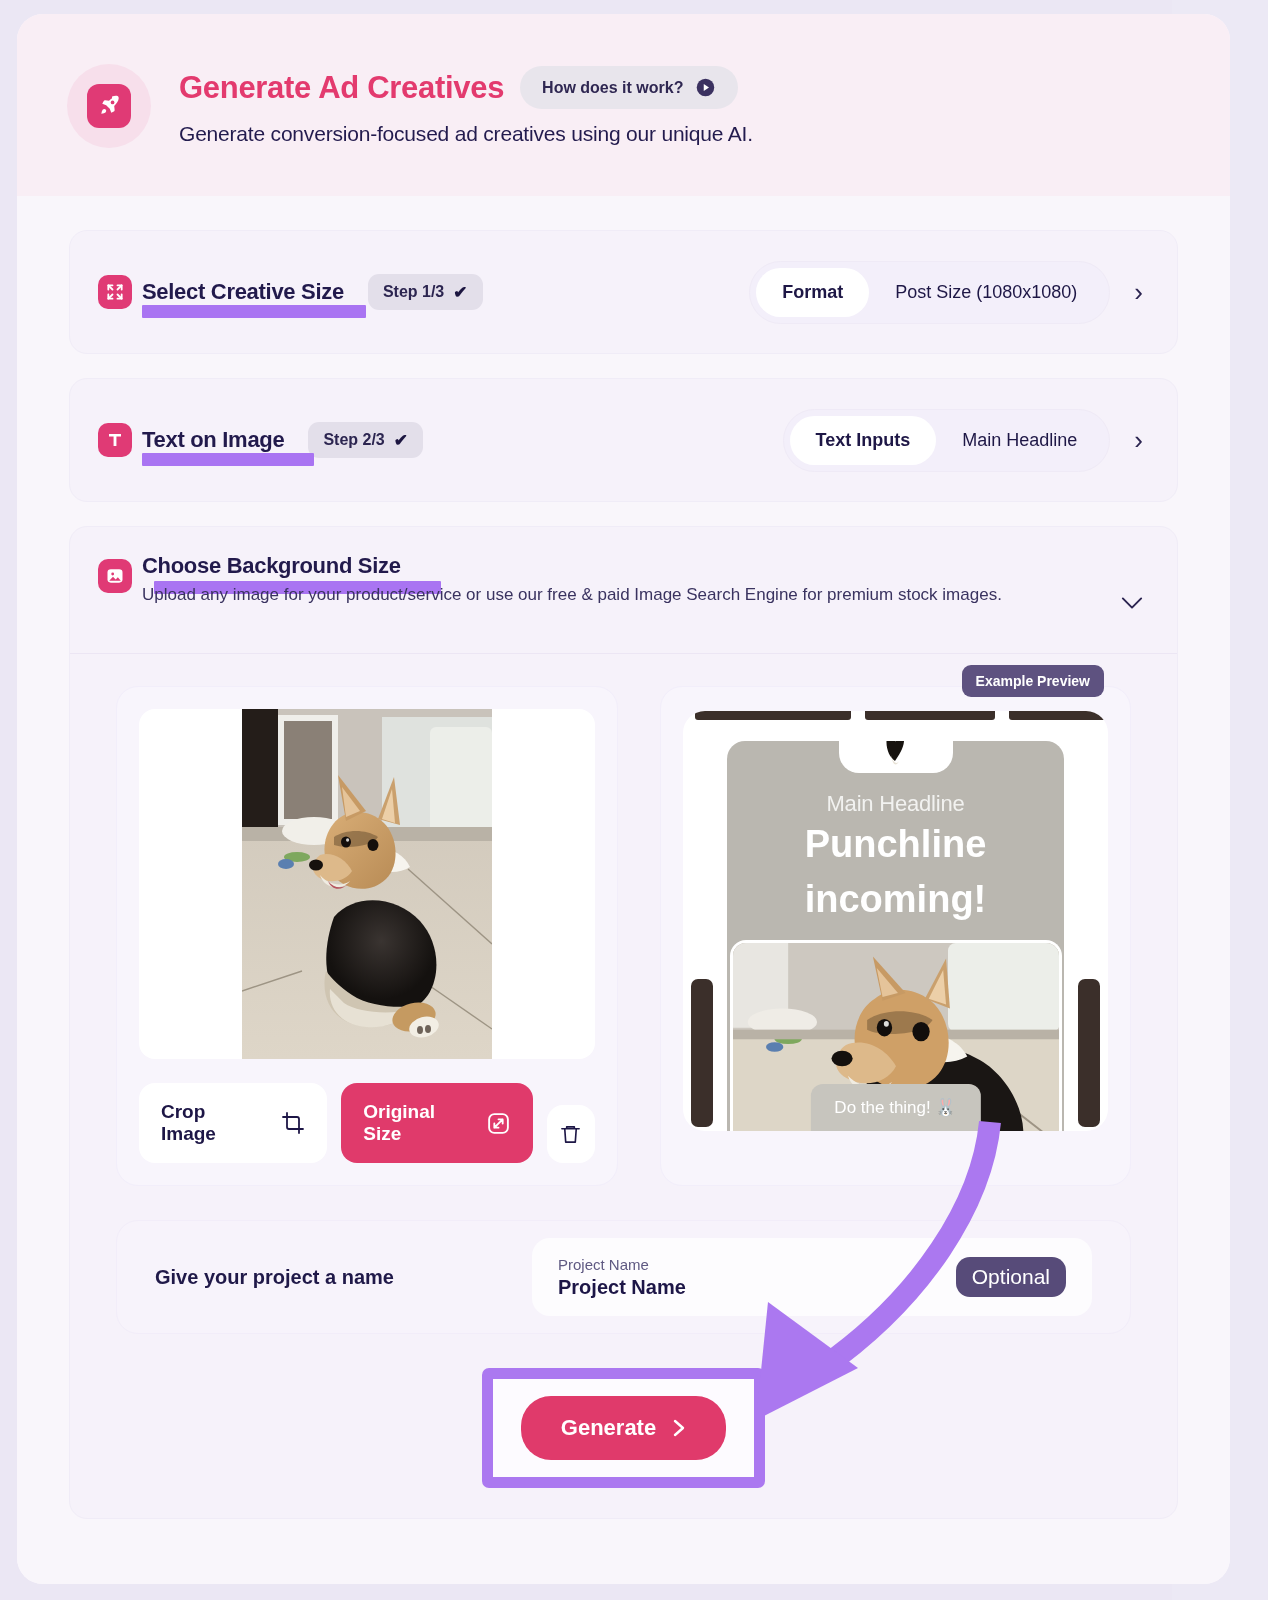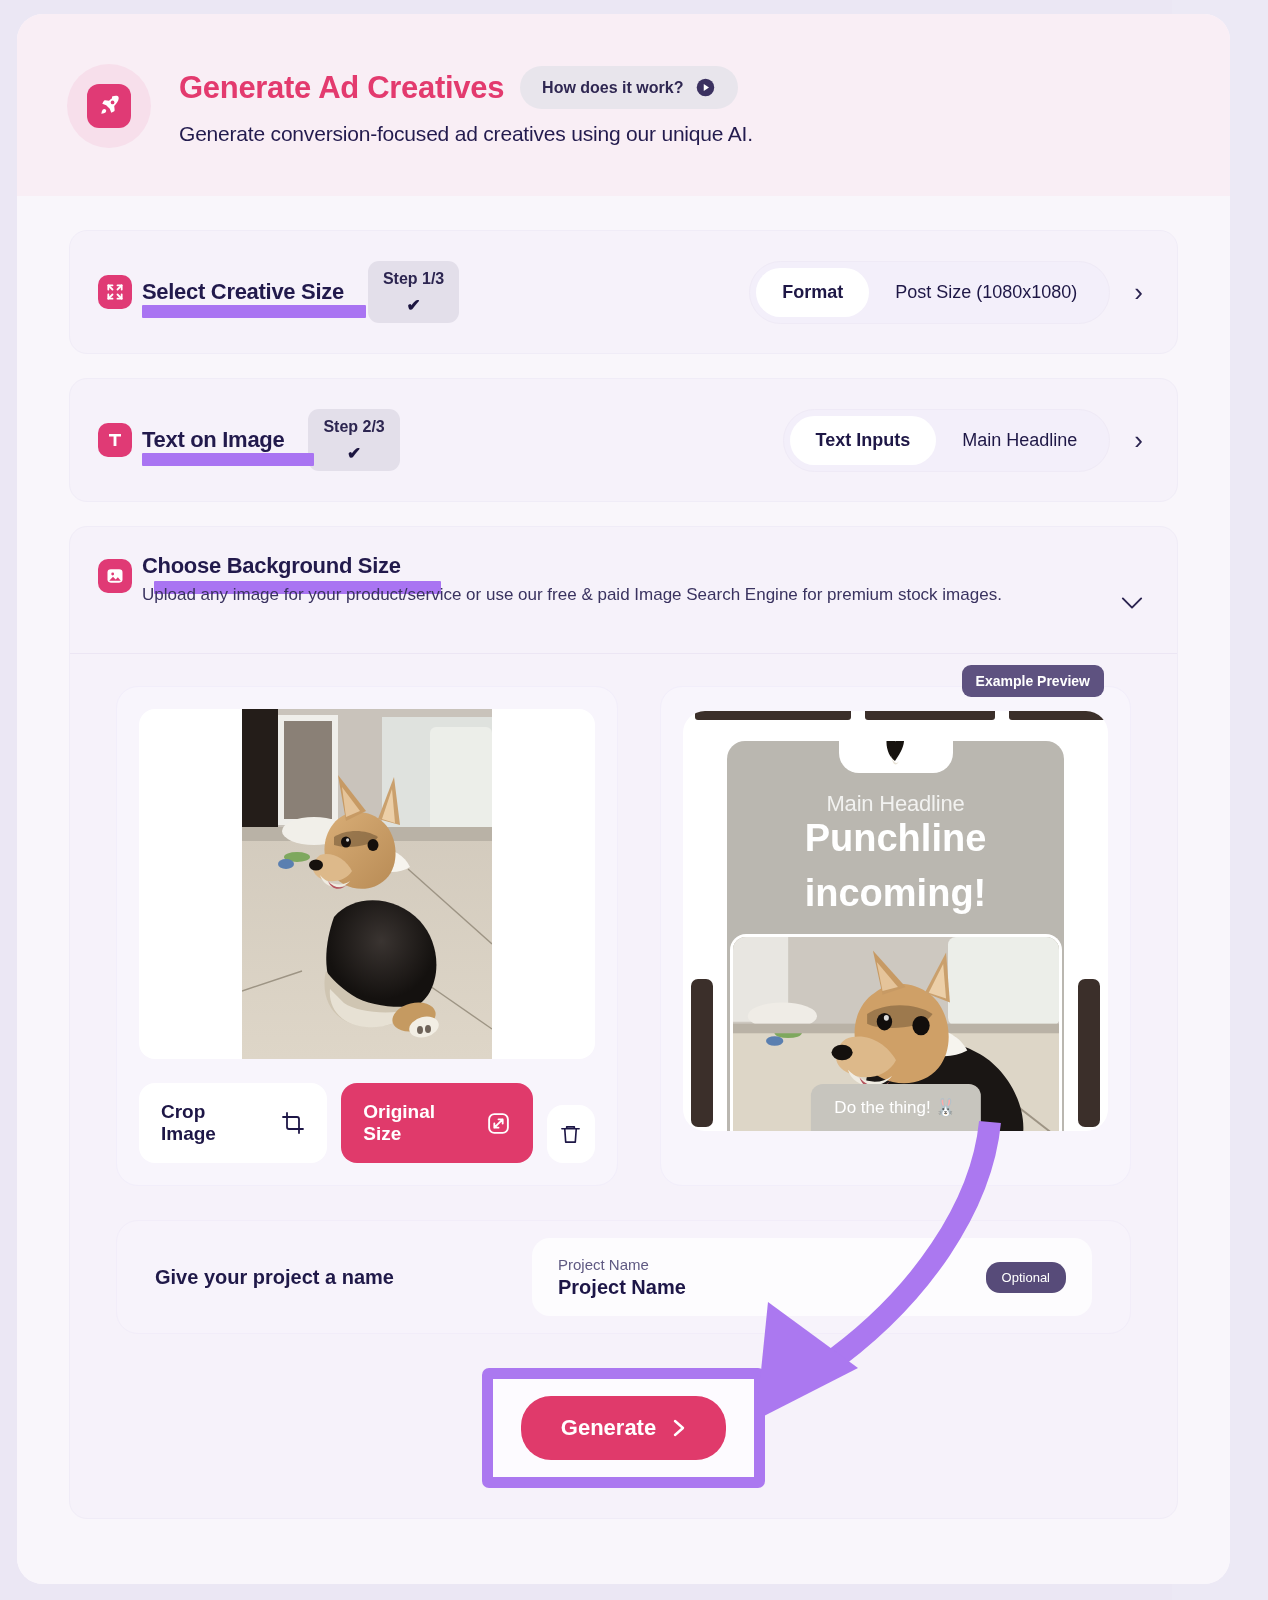--- a/index.html
+++ b/index.html
@@ -145,21 +145,20 @@
     margin-left: 24px;
     background: #e3dfea;
     border-radius: 11px;
     padding: 9px 15px;
     display: flex; align-items: center; gap: 9px;
     font-size: 16px;
     font-weight: bold;
     color: #2c2550;
     cursor: pointer;
     align-self: center;
-    flex-direction: column;
   }
   .check { color: #1c1540; font-size: 17px; line-height: 1; }
 
   .sec-right {
     margin-left: auto;
     display: flex; align-items: center; gap: 18px;
   }
   .segment {
     display: flex;
     align-items: center;
@@ -300,21 +299,21 @@
     top: -30px;
     width: 114px; height: 62px;
     background: #ffffff;
     border-radius: 0 0 20px 20px;
     overflow: hidden;
     z-index: 4;
     display: flex; align-items: flex-end; justify-content: center;
   }
 
   .cr-head { margin-top: 50px; font-size: 22px; color: #f2f2f0; letter-spacing: -0.2px; }
-  .cr-punch { font-size: 38px; font-weight: bold; color: #ffffff; line-height: 1.14; }
+  .cr-punch { margin-top: 6px; font-size: 38px; font-weight: bold; color: #ffffff; line-height: 1.14; }
   .cr-photo-wrap {
     margin: 18px auto 0 auto;
     width: 332px;
     height: 210px;
     border-radius: 16px 16px 0 0;
     overflow: hidden;
     border: 3px solid #ffffff; border-bottom: none;
   }
   .cr-photo { width: 100%; height: 100%; object-fit: cover; object-position: 50% 30%; }
   .cta {
@@ -351,21 +350,21 @@
     padding: 0 26px;
     position: relative;
   }
   .pf-inner { display: flex; flex-direction: column; justify-content: center; }
   .pf-cap { font-size: 15px; color: #5f5982; margin-bottom: 3px; }
   .pf-val { font-size: 20px; font-weight: bold; color: #1d1647; }
   .optional-badge {
     margin-left: auto;
     background: #574b79;
     color: #ffffff;
-    font-size: 13px;
+    font-size: 21px;
     border-radius: 14px;
     padding: 8px 16px;
   }
 
   
   .gen-wrap { display: flex; justify-content: center; margin-top: 34px; position: relative; }
   .gen-box {
     border: 11px solid #ab78f0;
     border-radius: 7px;
     padding: 17px 28px;

